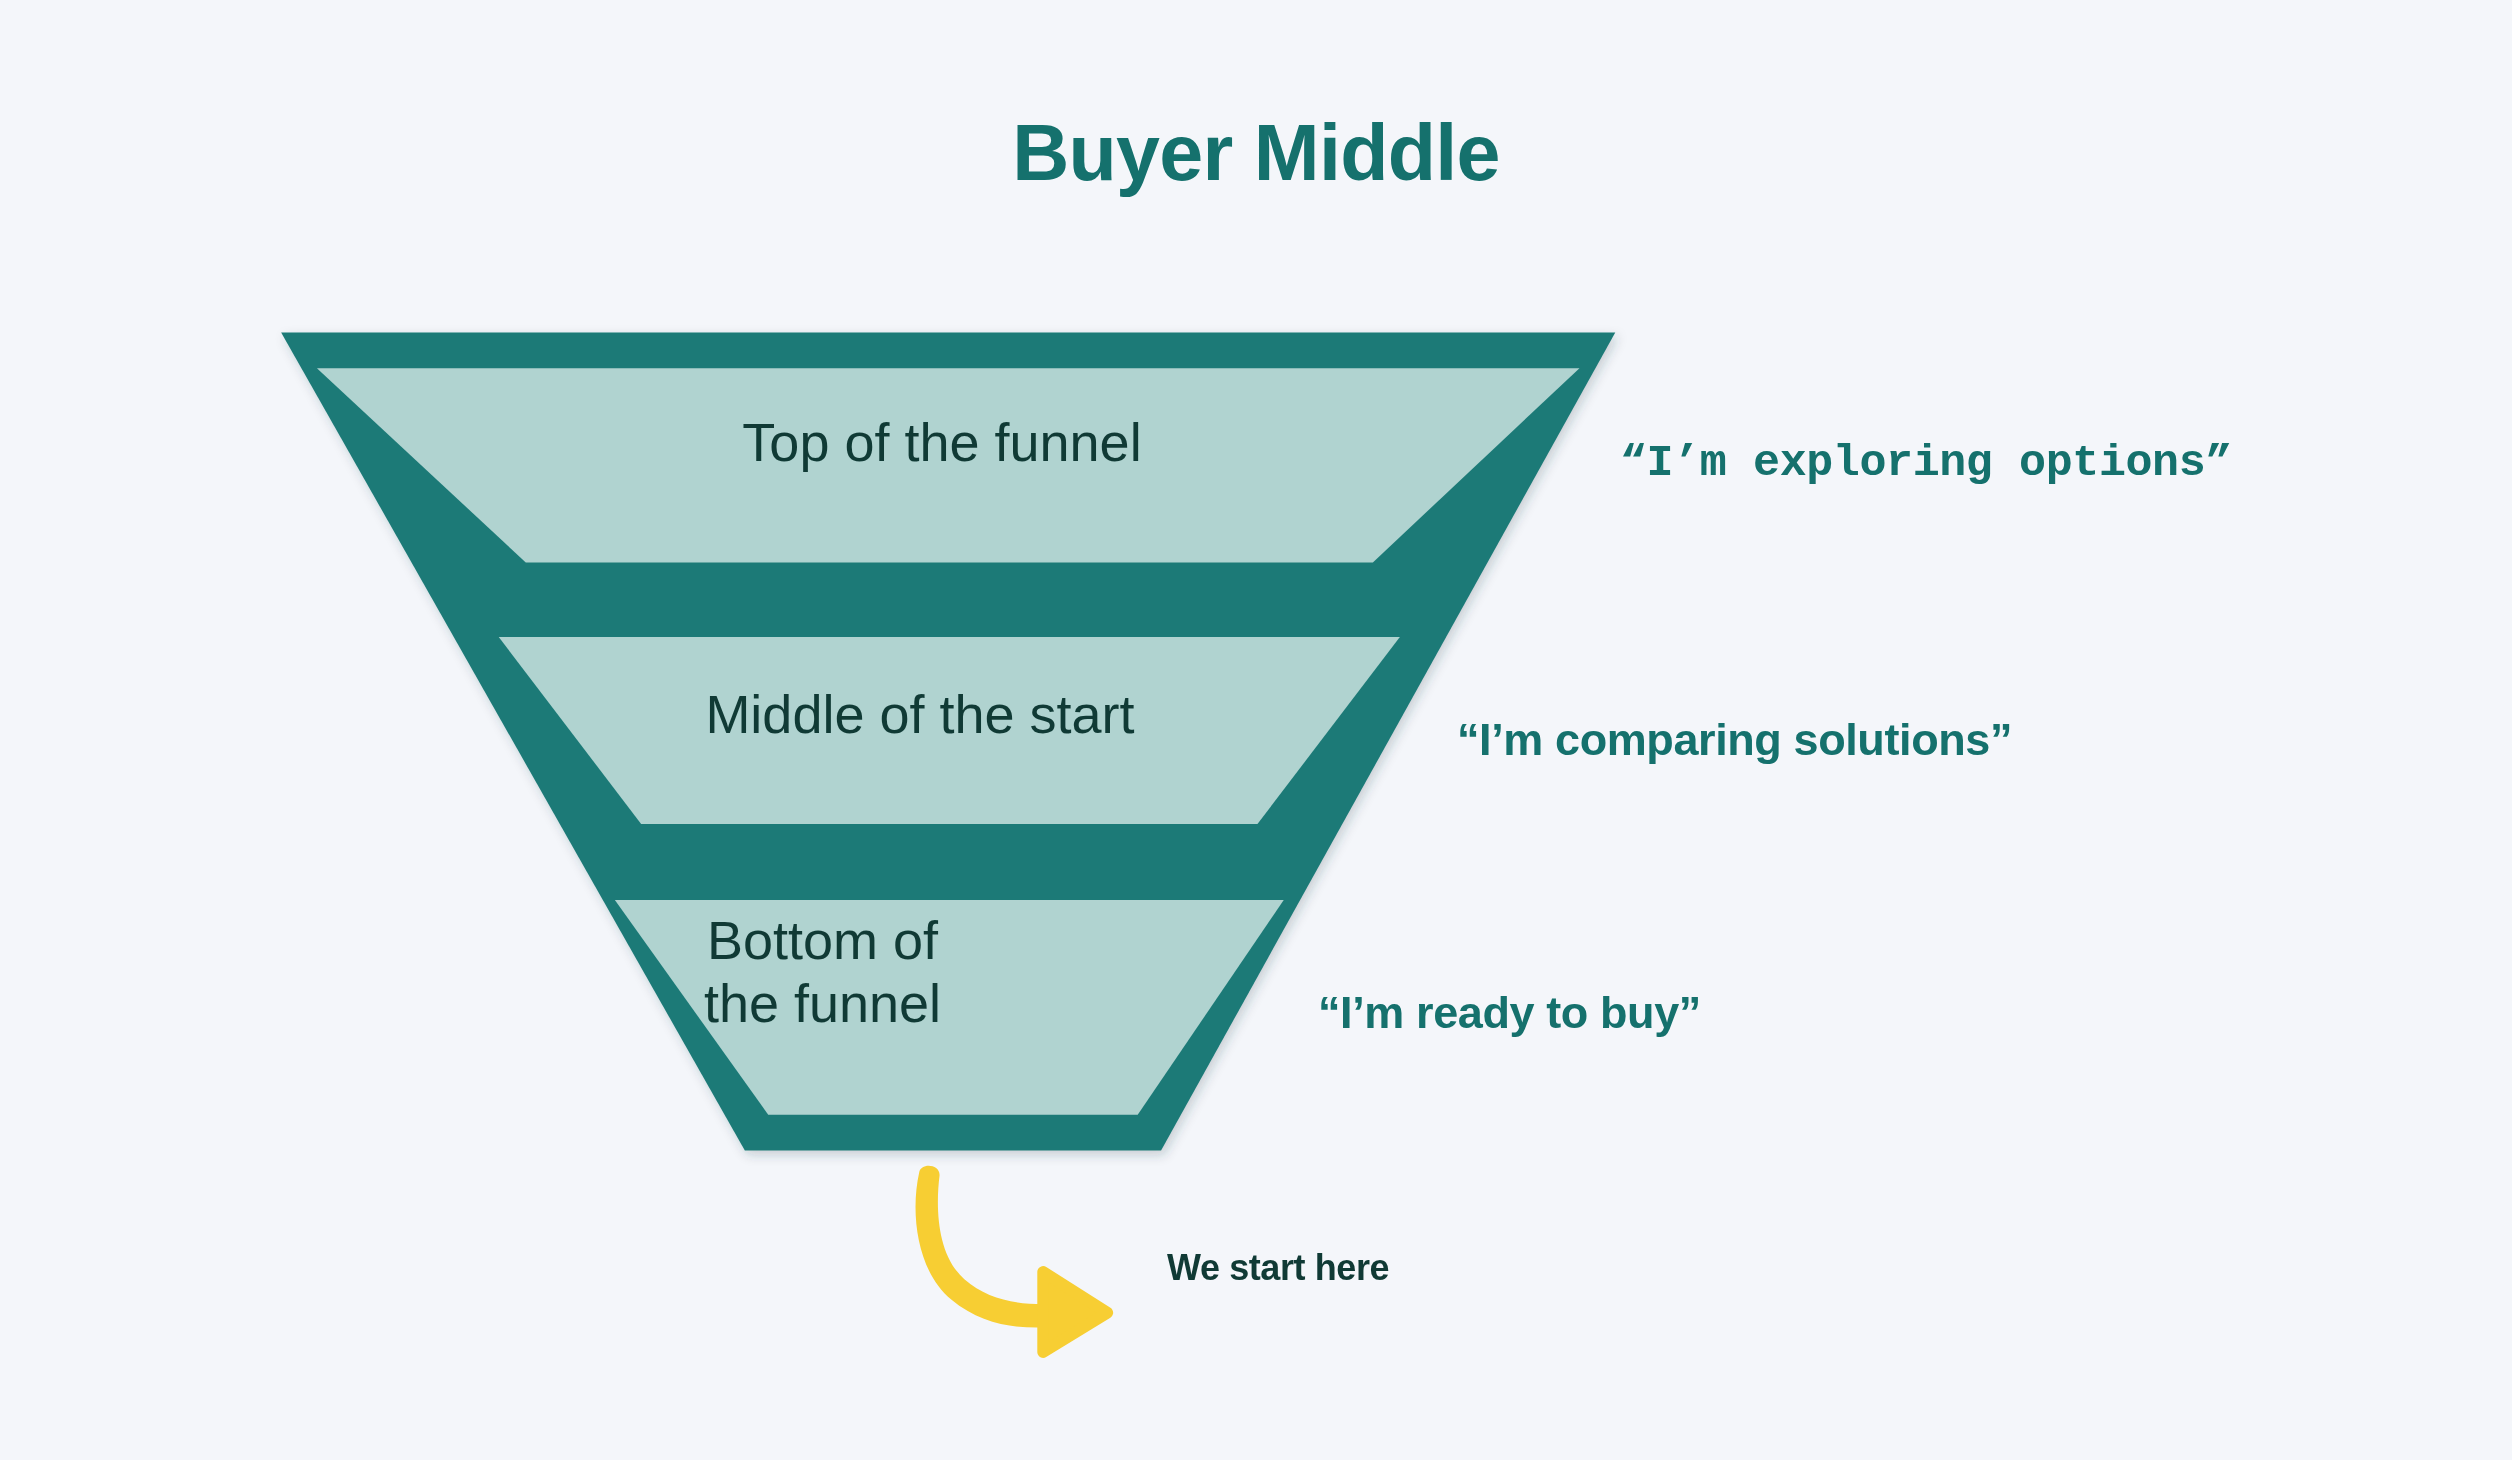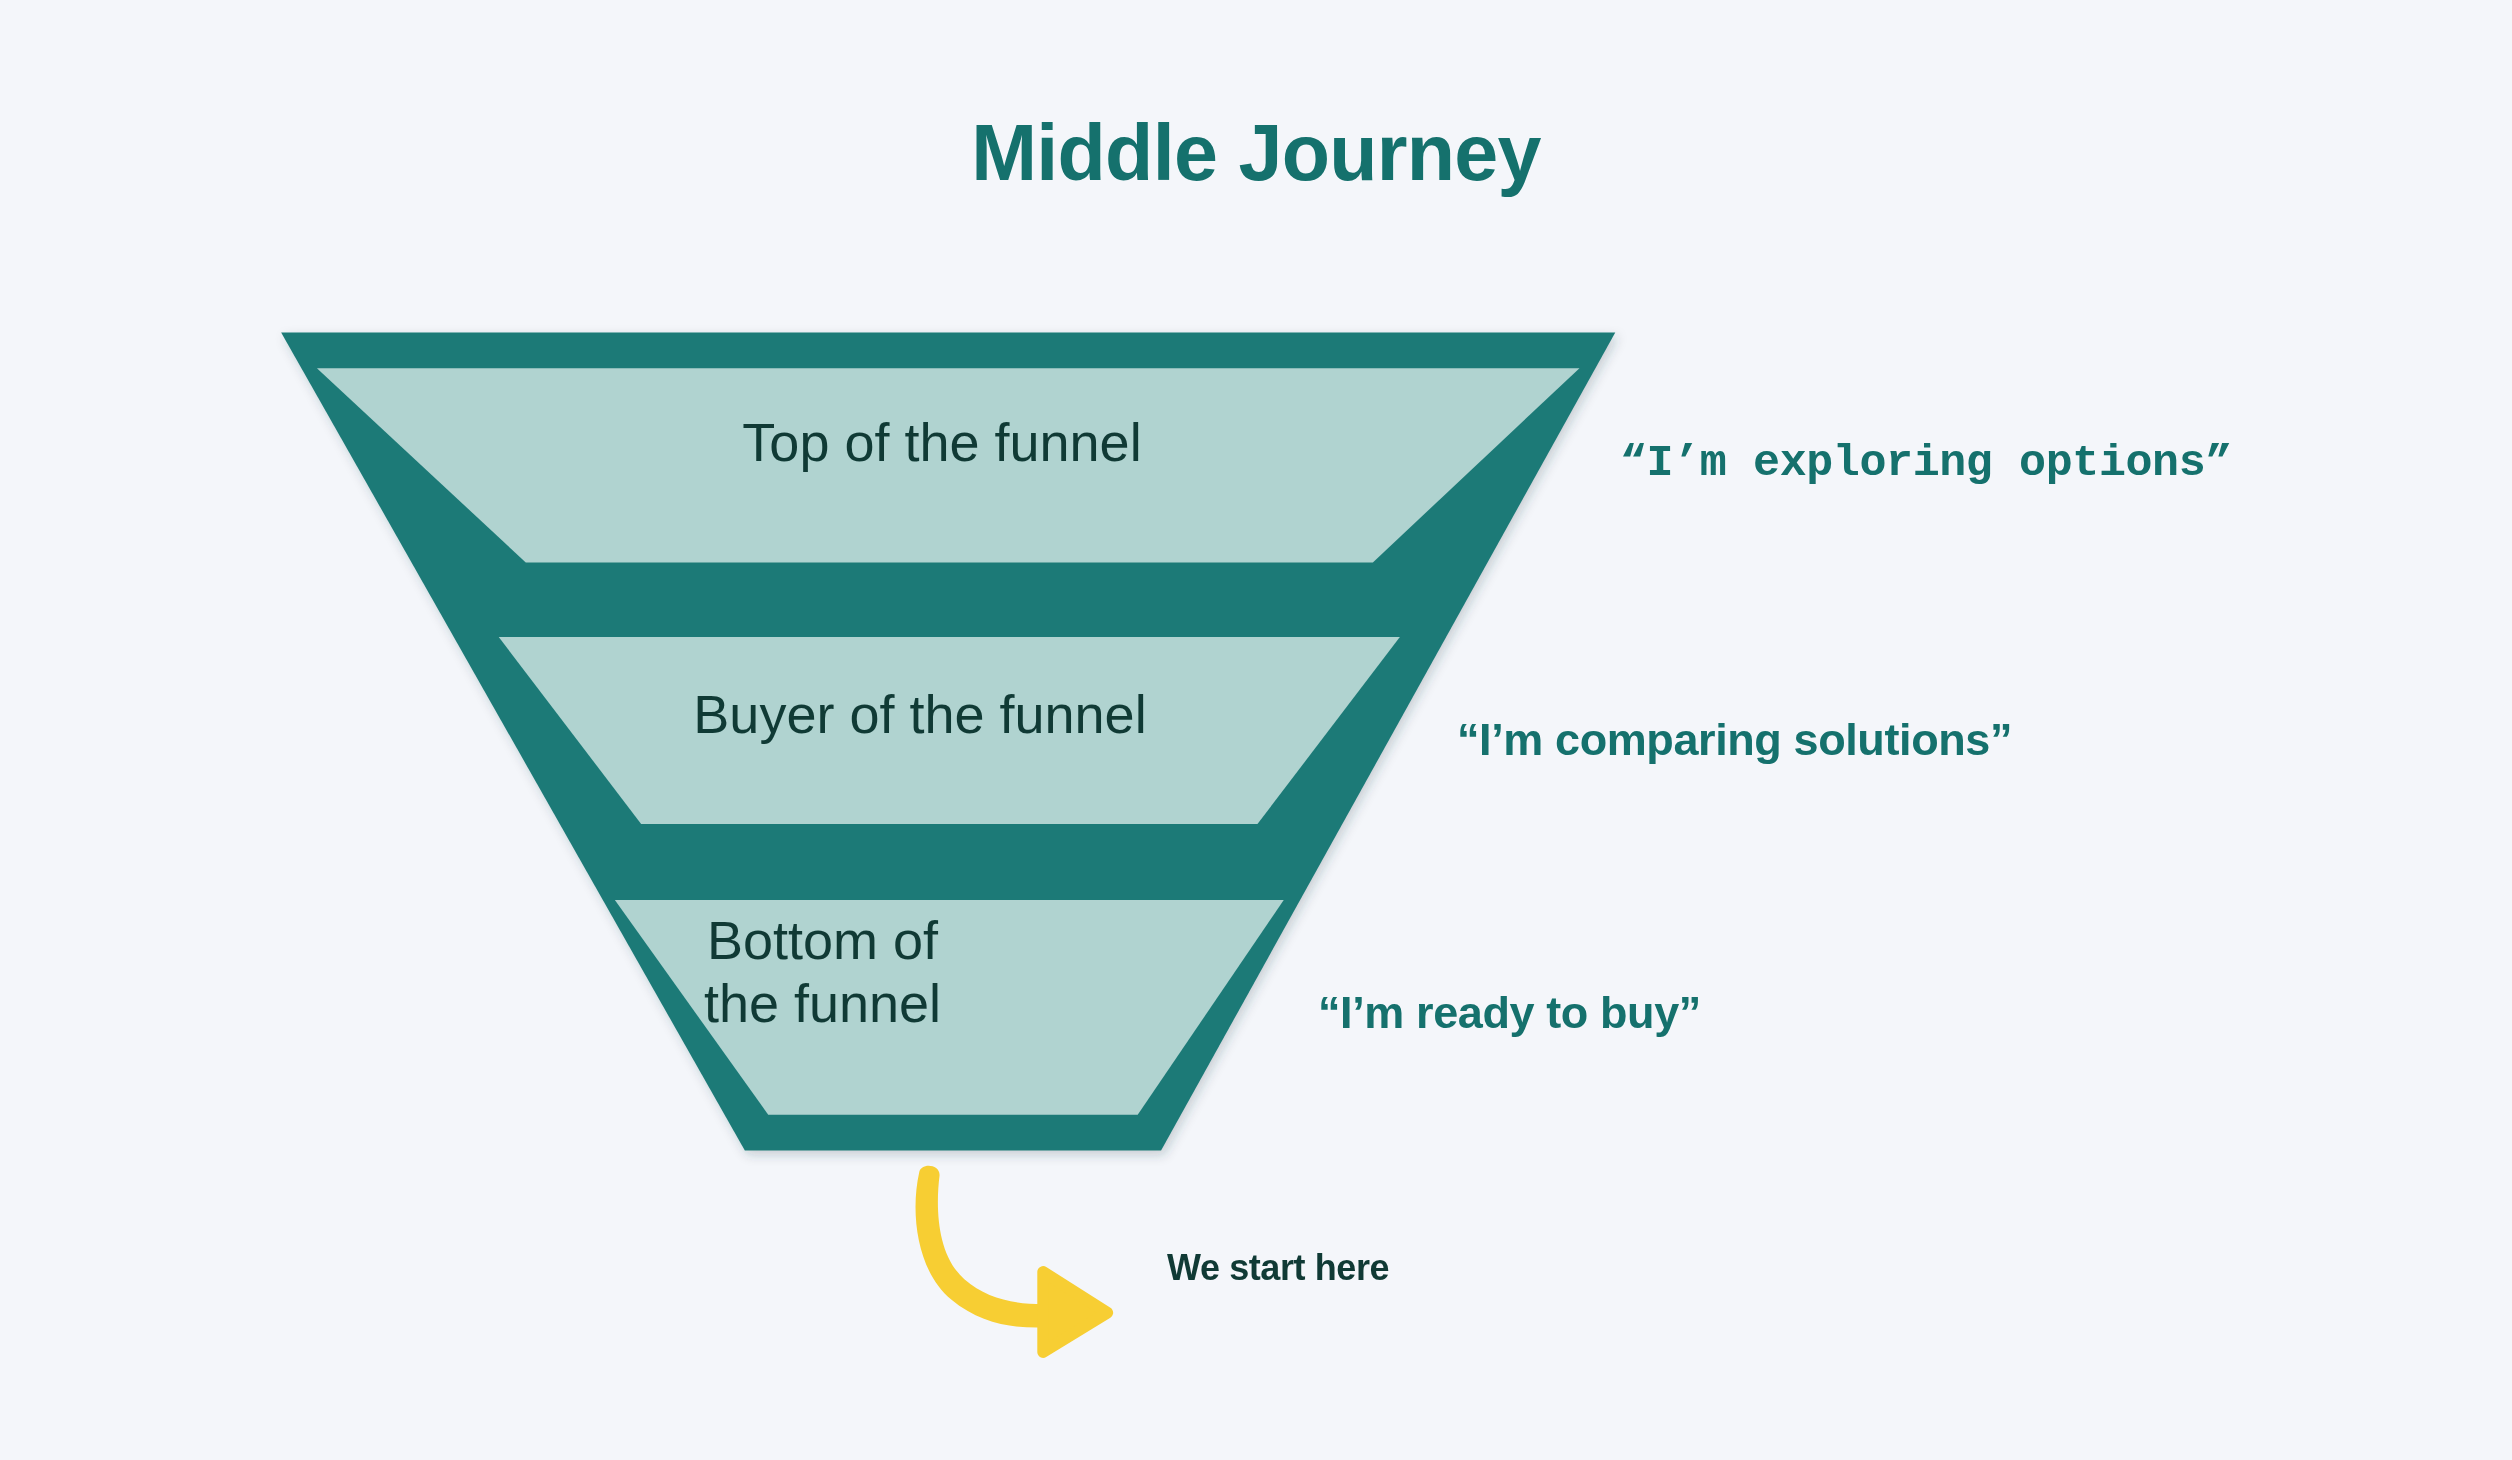--- a/index.html
+++ b/index.html
@@ -106,21 +106,21 @@
     width: 248px;
     height: 197px;
     overflow: visible;
   }
 </style>
 </head>
 <body style="background: rgb(244, 246, 250);">
 
 <div id="stage">
 
-  <div class="title">Middle Journey</div>
+  <div class="title">Buyer Middle</div>
 
   <svg id="funnel-svg" viewBox="0 0 3440 2000" preserveAspectRatio="none">
     <defs>
       <filter id="softshadow" x="-20%" y="-20%" width="140%" height="140%">
         <feDropShadow dx="4" dy="6" stdDeviation="7" flood-color="#2c3e50" flood-opacity="0.22"></feDropShadow>
       </filter>
     </defs>
 
     <g filter="url(#softshadow)">
       <polygon points="385,455 2212,455 1590,1575 1020,1575" fill="#1b7a77"></polygon>
@@ -128,21 +128,21 @@
 
     <polygon points="434,504 2163,504 1880,770 720,770" fill="#b0d3d0"></polygon>
 
     <polygon points="683,872 1917,872 1722,1128 878,1128" fill="#b0d3d0"></polygon>
 
     <polygon points="842,1232 1758,1232 1558,1526 1052,1526" fill="#b0d3d0"></polygon>
   </svg>
 
   <div class="stage-label" id="label-top">Top of the funnel</div>
 
-  <div class="stage-label" id="label-middle">Buyer of the funnel</div>
+  <div class="stage-label" id="label-middle">Middle of the start</div>
 
   <div class="stage-label" id="label-bottom">Bottom of
 the funnel</div>
 
   <div class="quote" id="quote-0">“I’m exploring options”</div>
 
   <div class="quote" id="quote-1">“I’m comparing solutions”</div>
 
   <div class="quote" id="quote-2">“I’m ready to buy”</div>
 

